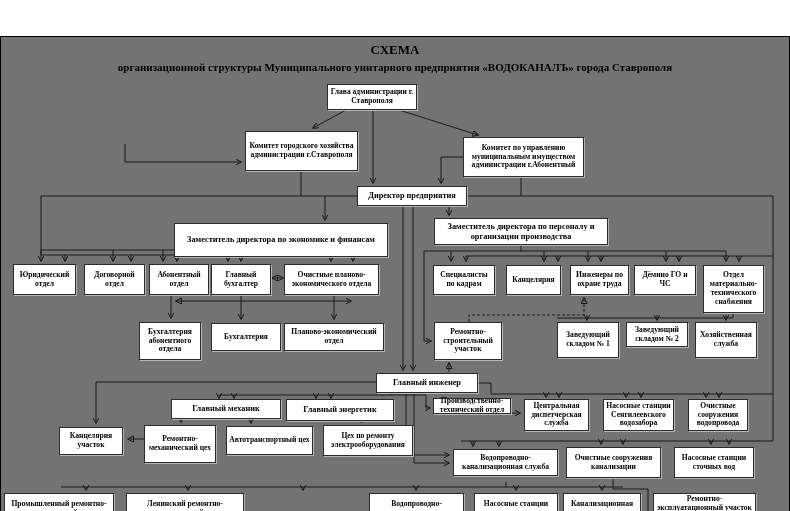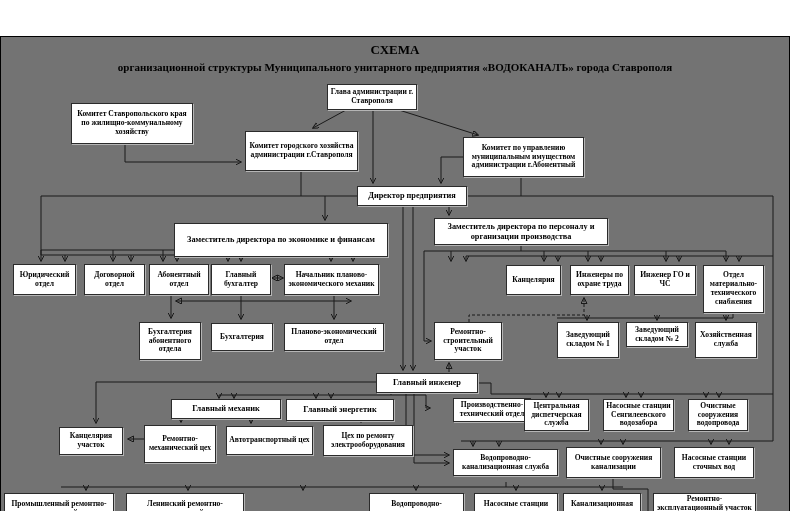--- a/index.html
+++ b/index.html
@@ -133,46 +133,46 @@
     <line x1="85" y1="495" x2="85" y2="491" marker-end="url(#ah)"></line>
     <line x1="187" y1="495" x2="187" y2="491" marker-end="url(#ah)"></line>
     <line x1="302" y1="495" x2="302" y2="491" marker-end="url(#ah)"></line>
     <line x1="415" y1="495" x2="415" y2="490" marker-end="url(#ah)"></line>
     <line x1="523" y1="495" x2="523" y2="490" marker-end="url(#ah)"></line>
     <line x1="622" y1="495" x2="622" y2="490" marker-end="url(#ah)"></line>
     <line x1="723" y1="495" x2="723" y2="490" marker-end="url(#ah)"></line>
   </svg>
 
   <div class="node" style="left:326px;top:47px;width:90px;height:26px">Глава администрации г. Ставрополя</div>
-  <div class="node" style="left:70px;top:66px;width:122px;height:41px">Комитет Ставропольского края по жилищно-коммунальному хозяйству</div>
   <div class="node" style="left:244px;top:94px;width:113px;height:40px">Комитет городского хозяйства администрации г.Ставрополя</div>
   <div class="node" style="left:462px;top:100px;width:121px;height:40px">Комитет по управлению муниципальным имуществом администрации г.Абонентный</div>
   <div class="node lg" style="left:356px;top:149px;width:110px;height:20px">Директор предприятия</div>
   <div class="node lg" style="left:173px;top:186px;width:214px;height:34px">Заместитель директора по экономике и финансам</div>
   <div class="node lg" style="left:433px;top:181px;width:174px;height:27px">Заместитель директора по персоналу и организации производства</div>
   <div class="node" style="left:12px;top:227px;width:63px;height:31px">Юридический отдел</div>
   <div class="node" style="left:83px;top:227px;width:61px;height:31px">Договорной отдел</div>
   <div class="node" style="left:148px;top:227px;width:60px;height:31px">Абонентный отдел</div>
   <div class="node" style="left:210px;top:227px;width:60px;height:31px">Главный бухгалтер</div>
-  <div class="node" style="left:283px;top:227px;width:95px;height:31px">Начальник планово-экономического механик</div>
+  <div class="node" style="left:283px;top:227px;width:95px;height:31px">Очистные планово-экономического отдела</div>
+  <div class="node" style="left:432px;top:228px;width:62px;height:30px">Специалисты по кадрам</div>
   <div class="node" style="left:505px;top:228px;width:55px;height:30px">Канцелярия</div>
   <div class="node" style="left:569px;top:228px;width:59px;height:30px">Инженеры по охране труда</div>
-  <div class="node" style="left:633px;top:228px;width:62px;height:30px">Инженер ГО и ЧС</div>
+  <div class="node" style="left:633px;top:228px;width:62px;height:30px">Дёмино ГО и ЧС</div>
   <div class="node" style="left:702px;top:228px;width:61px;height:48px">Отдел материально-технического снабжения</div>
   <div class="node" style="left:138px;top:285px;width:62px;height:38px">Бухгалтерия абонентного отдела</div>
-  <div class="node" style="left:210px;top:286px;width:62px;height:28px">Бухгалтерия</div>
+  <div class="node" style="left:210px;top:286px;width:70px;height:28px">Бухгалтерия</div>
   <div class="node" style="left:283px;top:286px;width:100px;height:28px">Планово-экономический отдел</div>
   <div class="node" style="left:433px;top:285px;width:68px;height:38px">Ремонтно-строительный участок</div>
   <div class="node" style="left:556px;top:285px;width:62px;height:36px">Заведующий складом № 1</div>
   <div class="node" style="left:625px;top:285px;width:62px;height:25px">Заведующий складом № 2</div>
   <div class="node" style="left:694px;top:285px;width:62px;height:36px">Хозяйственная служба</div>
   <div class="node lg" style="left:375px;top:336px;width:102px;height:20px">Главный инженер</div>
   <div class="node lg" style="left:170px;top:362px;width:110px;height:20px">Главный механик</div>
   <div class="node lg" style="left:285px;top:362px;width:108px;height:22px">Главный энергетик</div>
-  <div class="node" style="left:452px;top:361px;width:78px;height:24px">Производственно-технический отдел</div>
+  <div class="node" style="left:432px;top:361px;width:78px;height:16px">Производственно-технический отдел</div>
   <div class="node" style="left:523px;top:362px;width:65px;height:32px">Центральная диспетчерская служба</div>
   <div class="node" style="left:602px;top:362px;width:71px;height:32px">Насосные станции Сенгилеевского водозабора</div>
   <div class="node" style="left:687px;top:362px;width:60px;height:32px">Очистные сооружения водопровода</div>
   <div class="node" style="left:58px;top:390px;width:64px;height:28px">Канцелярия участок</div>
   <div class="node" style="left:143px;top:388px;width:72px;height:38px">Ремонтно-механический цех</div>
   <div class="node" style="left:225px;top:389px;width:87px;height:29px">Автотранспортный цех</div>
   <div class="node" style="left:322px;top:388px;width:90px;height:31px">Цех по ремонту электрооборудования</div>
   <div class="node" style="left:452px;top:412px;width:105px;height:27px">Водопроводно-канализационная служба</div>
   <div class="node" style="left:565px;top:410px;width:95px;height:31px">Очистные сооружения канализации</div>
   <div class="node" style="left:673px;top:410px;width:80px;height:31px">Насосные станции сточных вод</div>

